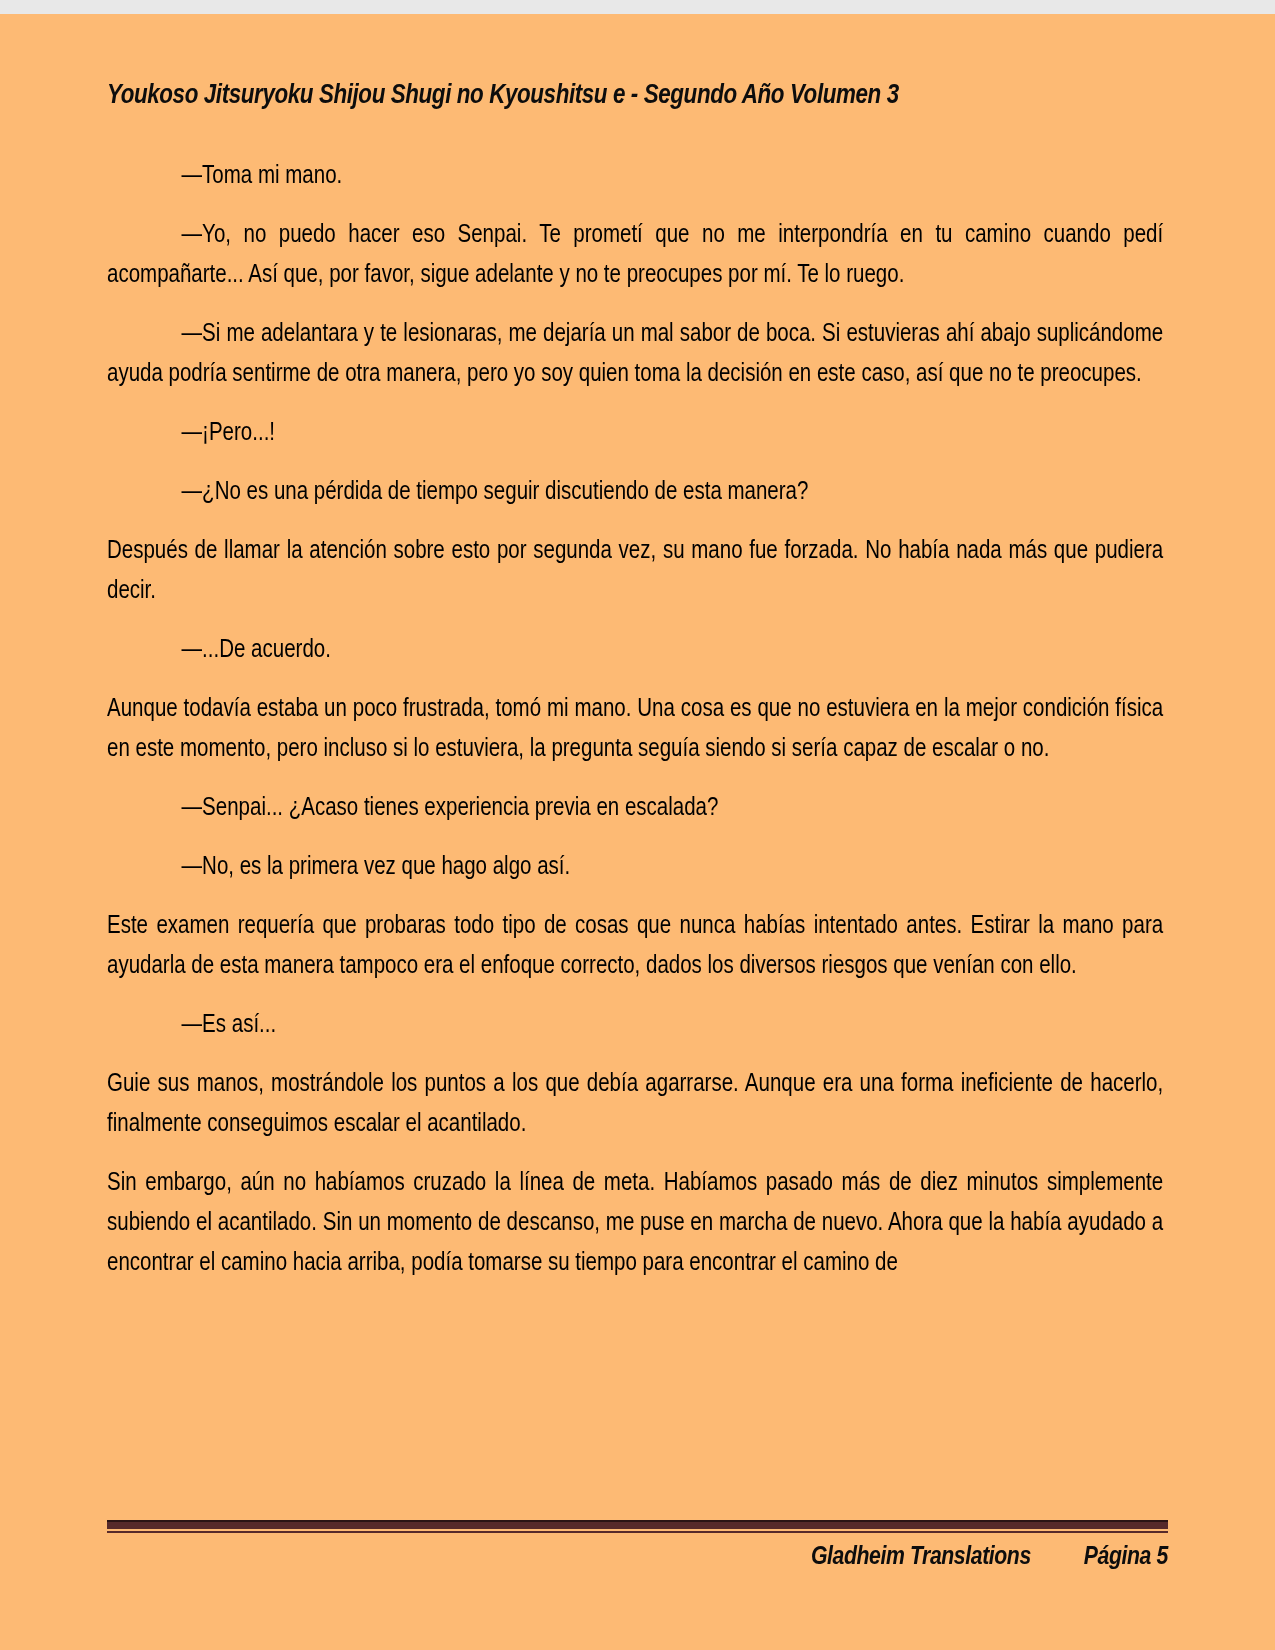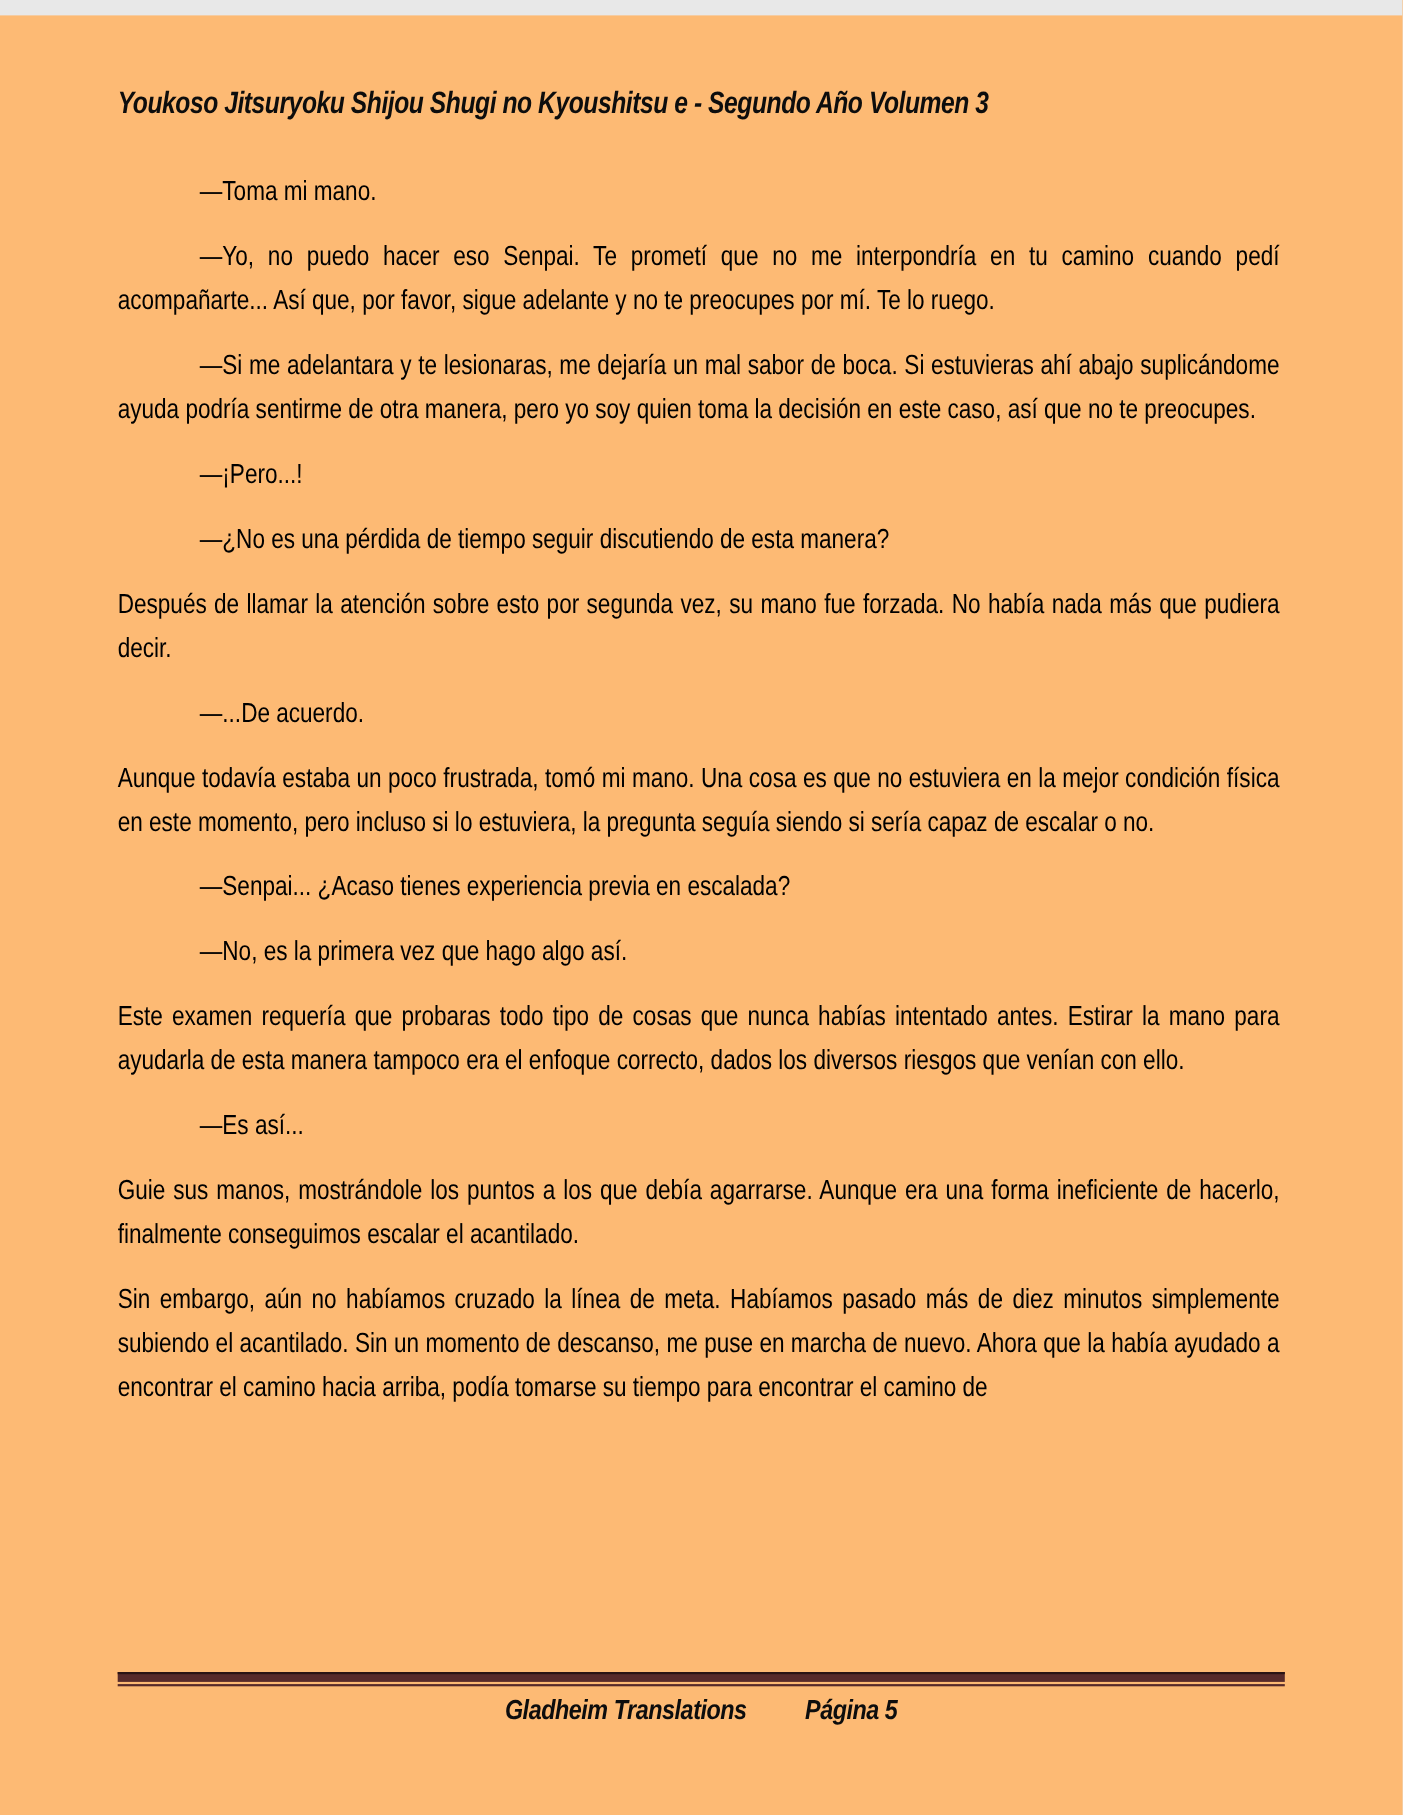--- a/index.html
+++ b/index.html
@@ -51,21 +51,21 @@
     width:1061px;
   }
   .rule-thick { height:7px; border-top:2px solid #2b1414; }
   .rule-thin  { height:2px; margin-top:2px; }
   .footer-row {
     position:absolute;
     left:107px;
     top:1527px;
     width:1061px;
     display:flex;
-    justify-content:center;
+    justify-content:flex-end;
     align-items:baseline;
     font-weight:bold;
     font-style:italic;
     font-size:25px;
     letter-spacing:-0.5px;
     color:#0d0d0d;
   }
   .footer-row .left  { transform:scaleX(0.85); transform-origin:0 50%; white-space:nowrap; }
   .footer-row .right { transform:scaleX(0.85); transform-origin:100% 50%; white-space:nowrap; }
 </style>

